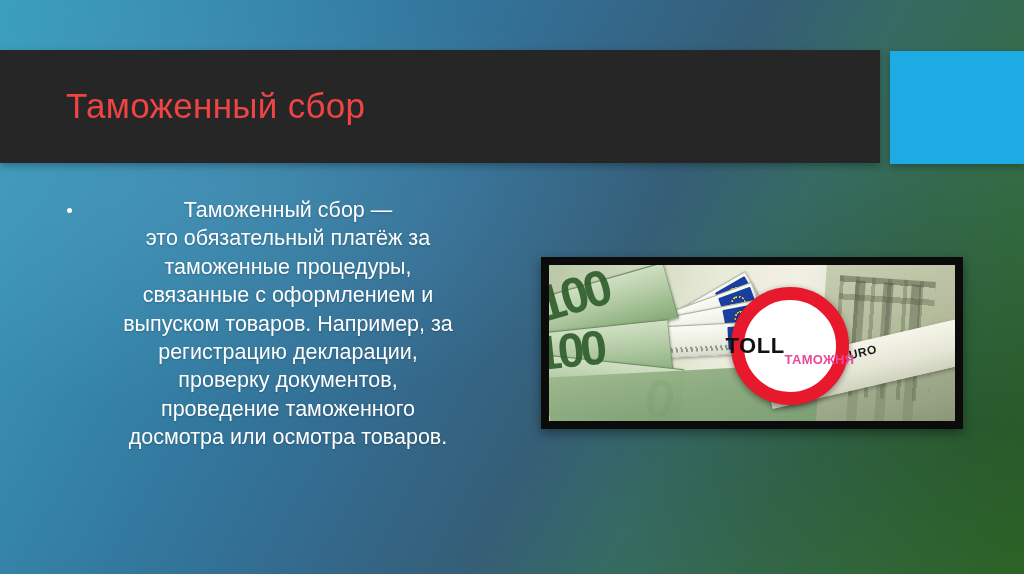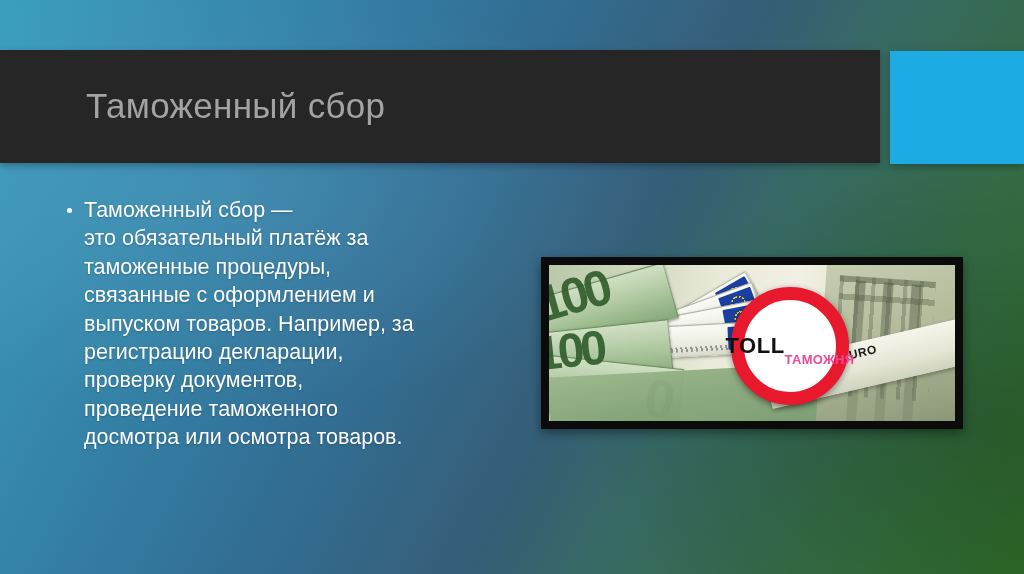--- a/index.html
+++ b/index.html
@@ -47,26 +47,25 @@
     height: 113px;
     background: #262626;
     box-shadow: 0 3px 7px rgba(0,0,0,0.28);
     z-index: 4;
   }
   .title-text {
     position: absolute;
     left: 66px;
     top: 50%;
     transform: translateY(-52%);
-    color: #a3a3a3;
+    color: #ef4444;
     font-size: 35px;
     font-weight: 400;
     letter-spacing: 0.3px;
     white-space: nowrap;
-    margin-left: 20px;
   }
 
   
   .accent-block {
     position: absolute;
     left: 890px;
     top: 51px;
     width: 134px;
     height: 113px;
     background: #1eabe3;
@@ -78,20 +77,21 @@
   .body-block {
     position: absolute;
     left: 62px;
     top: 196px;
     width: 430px;
     z-index: 3;
   }
   .bullet-row {
     position: relative;
     padding-left: 22px;
+    text-align: center;
   }
   .bullet-dot {
     position: absolute;
     left: 5px;
     top: 12px;
     width: 5px;
     height: 5px;
     border-radius: 50%;
     background: #ffffff;
   }

